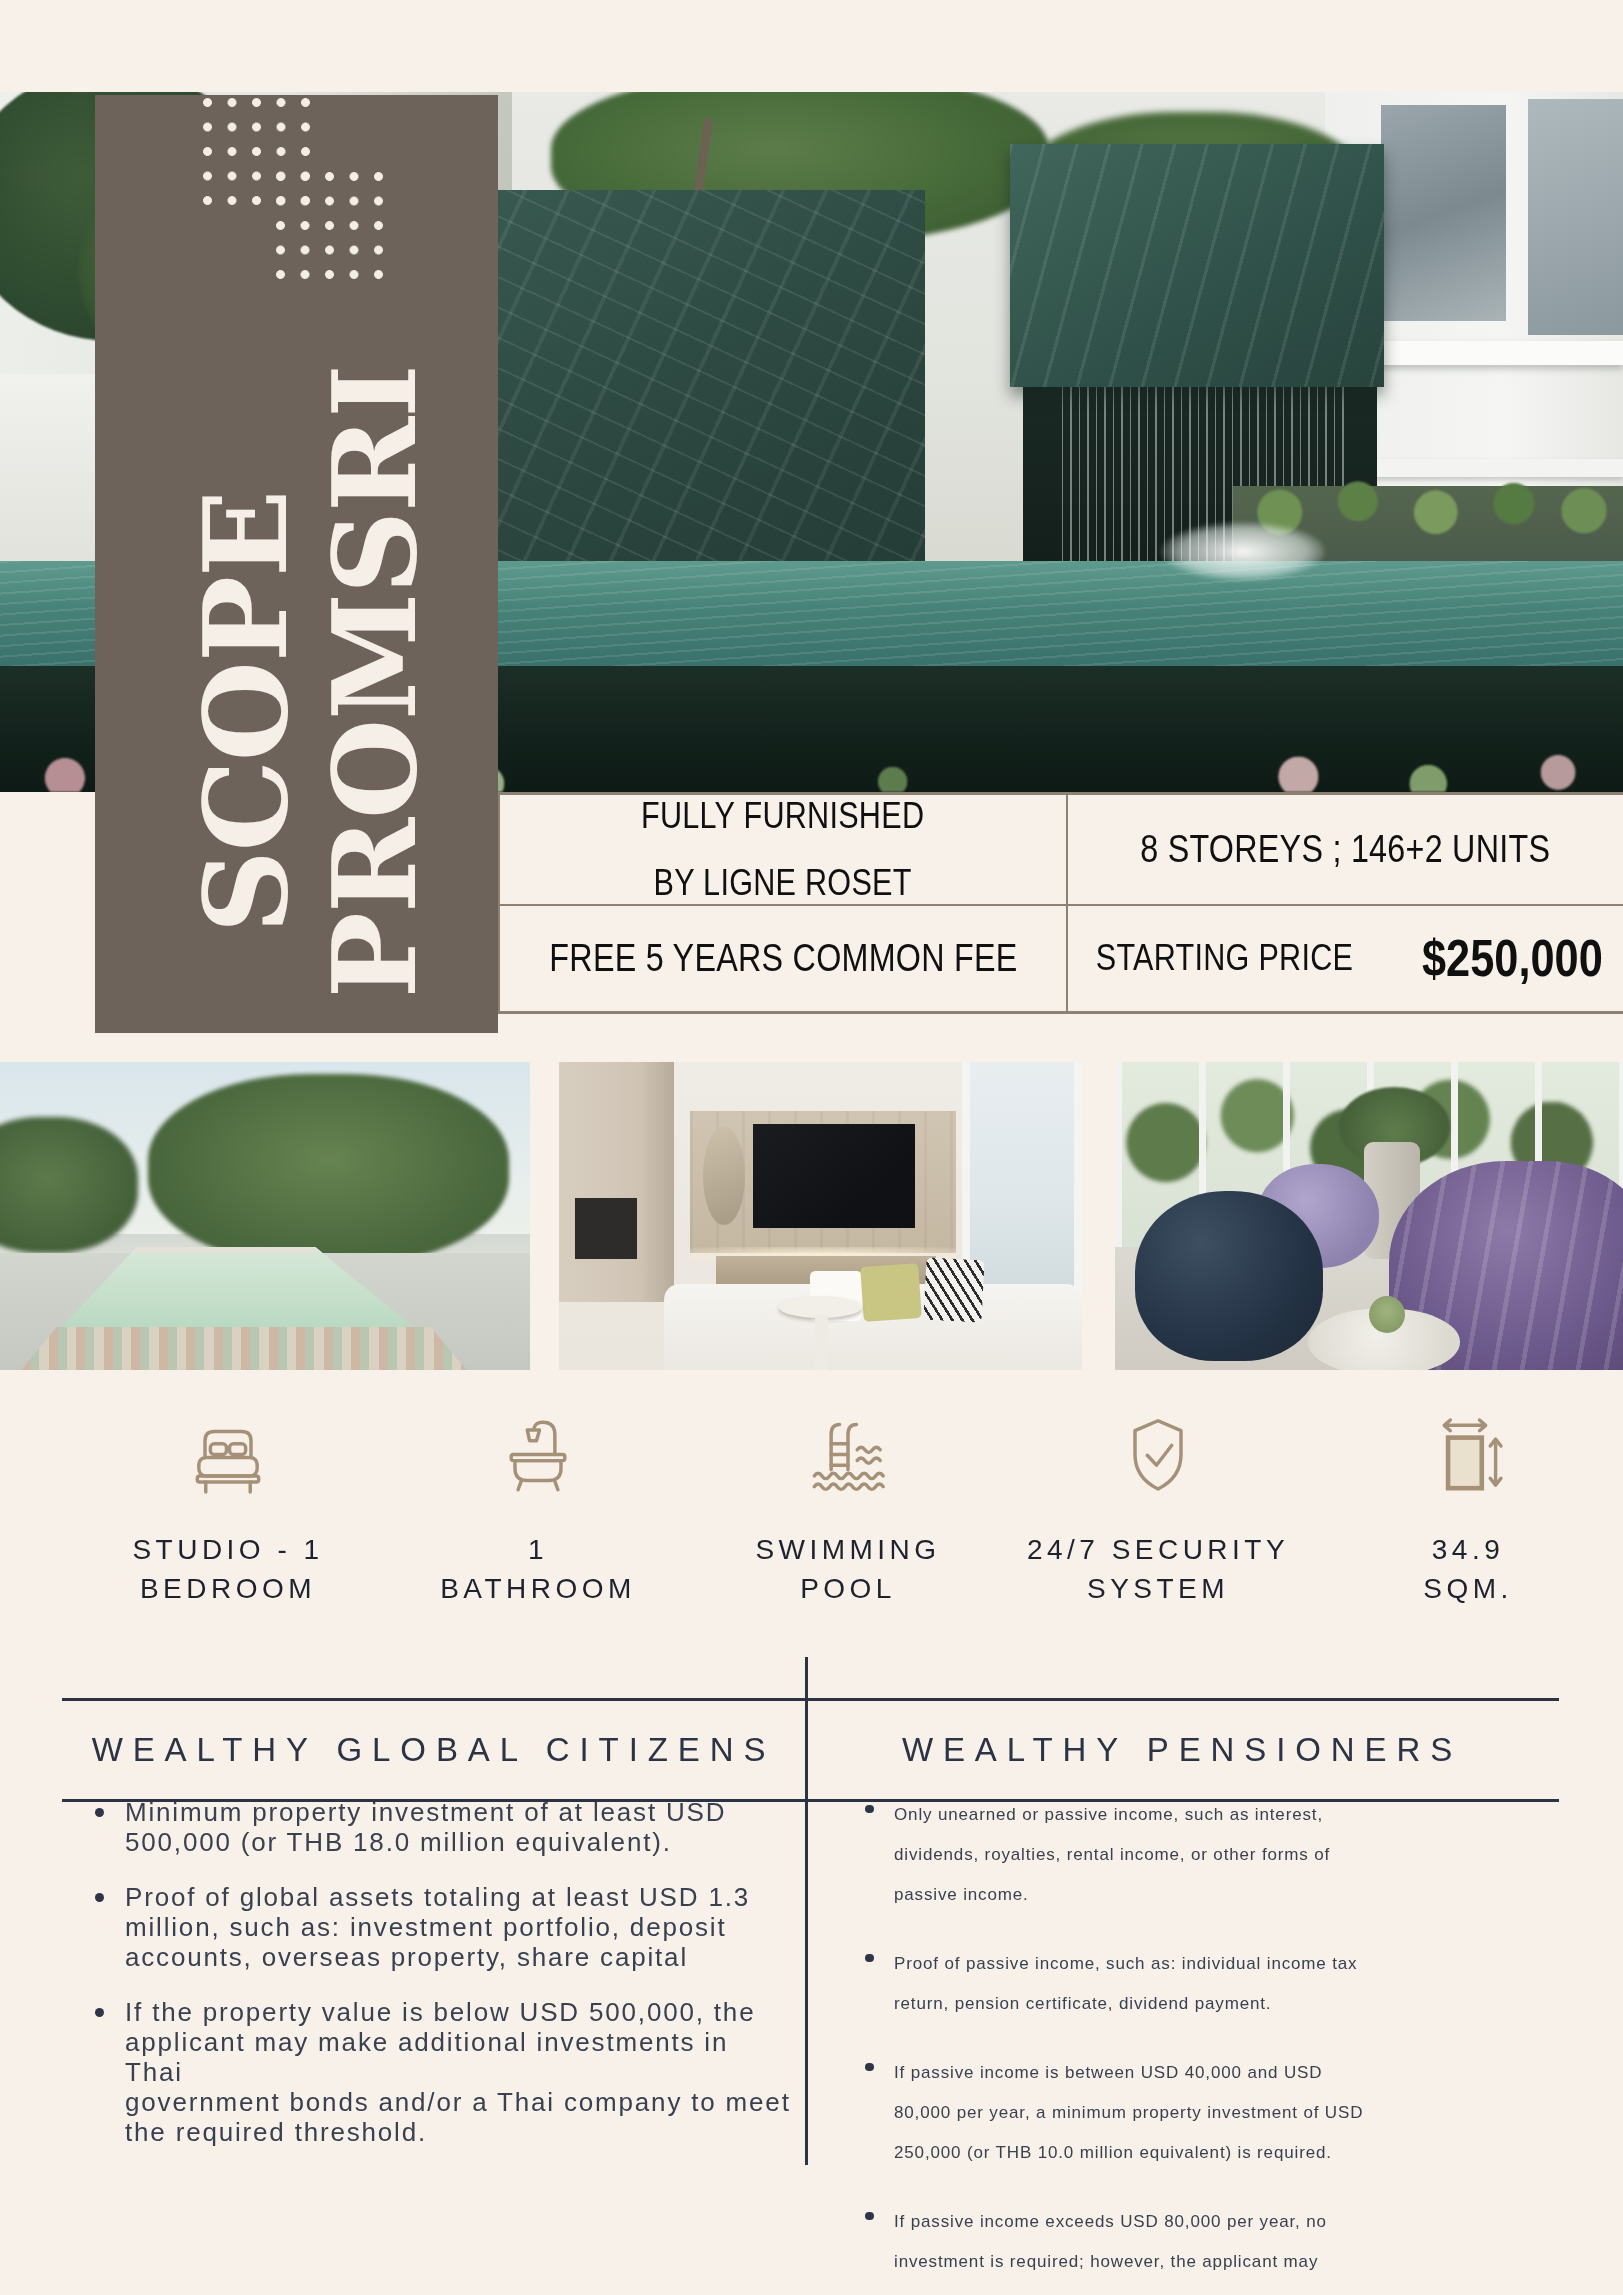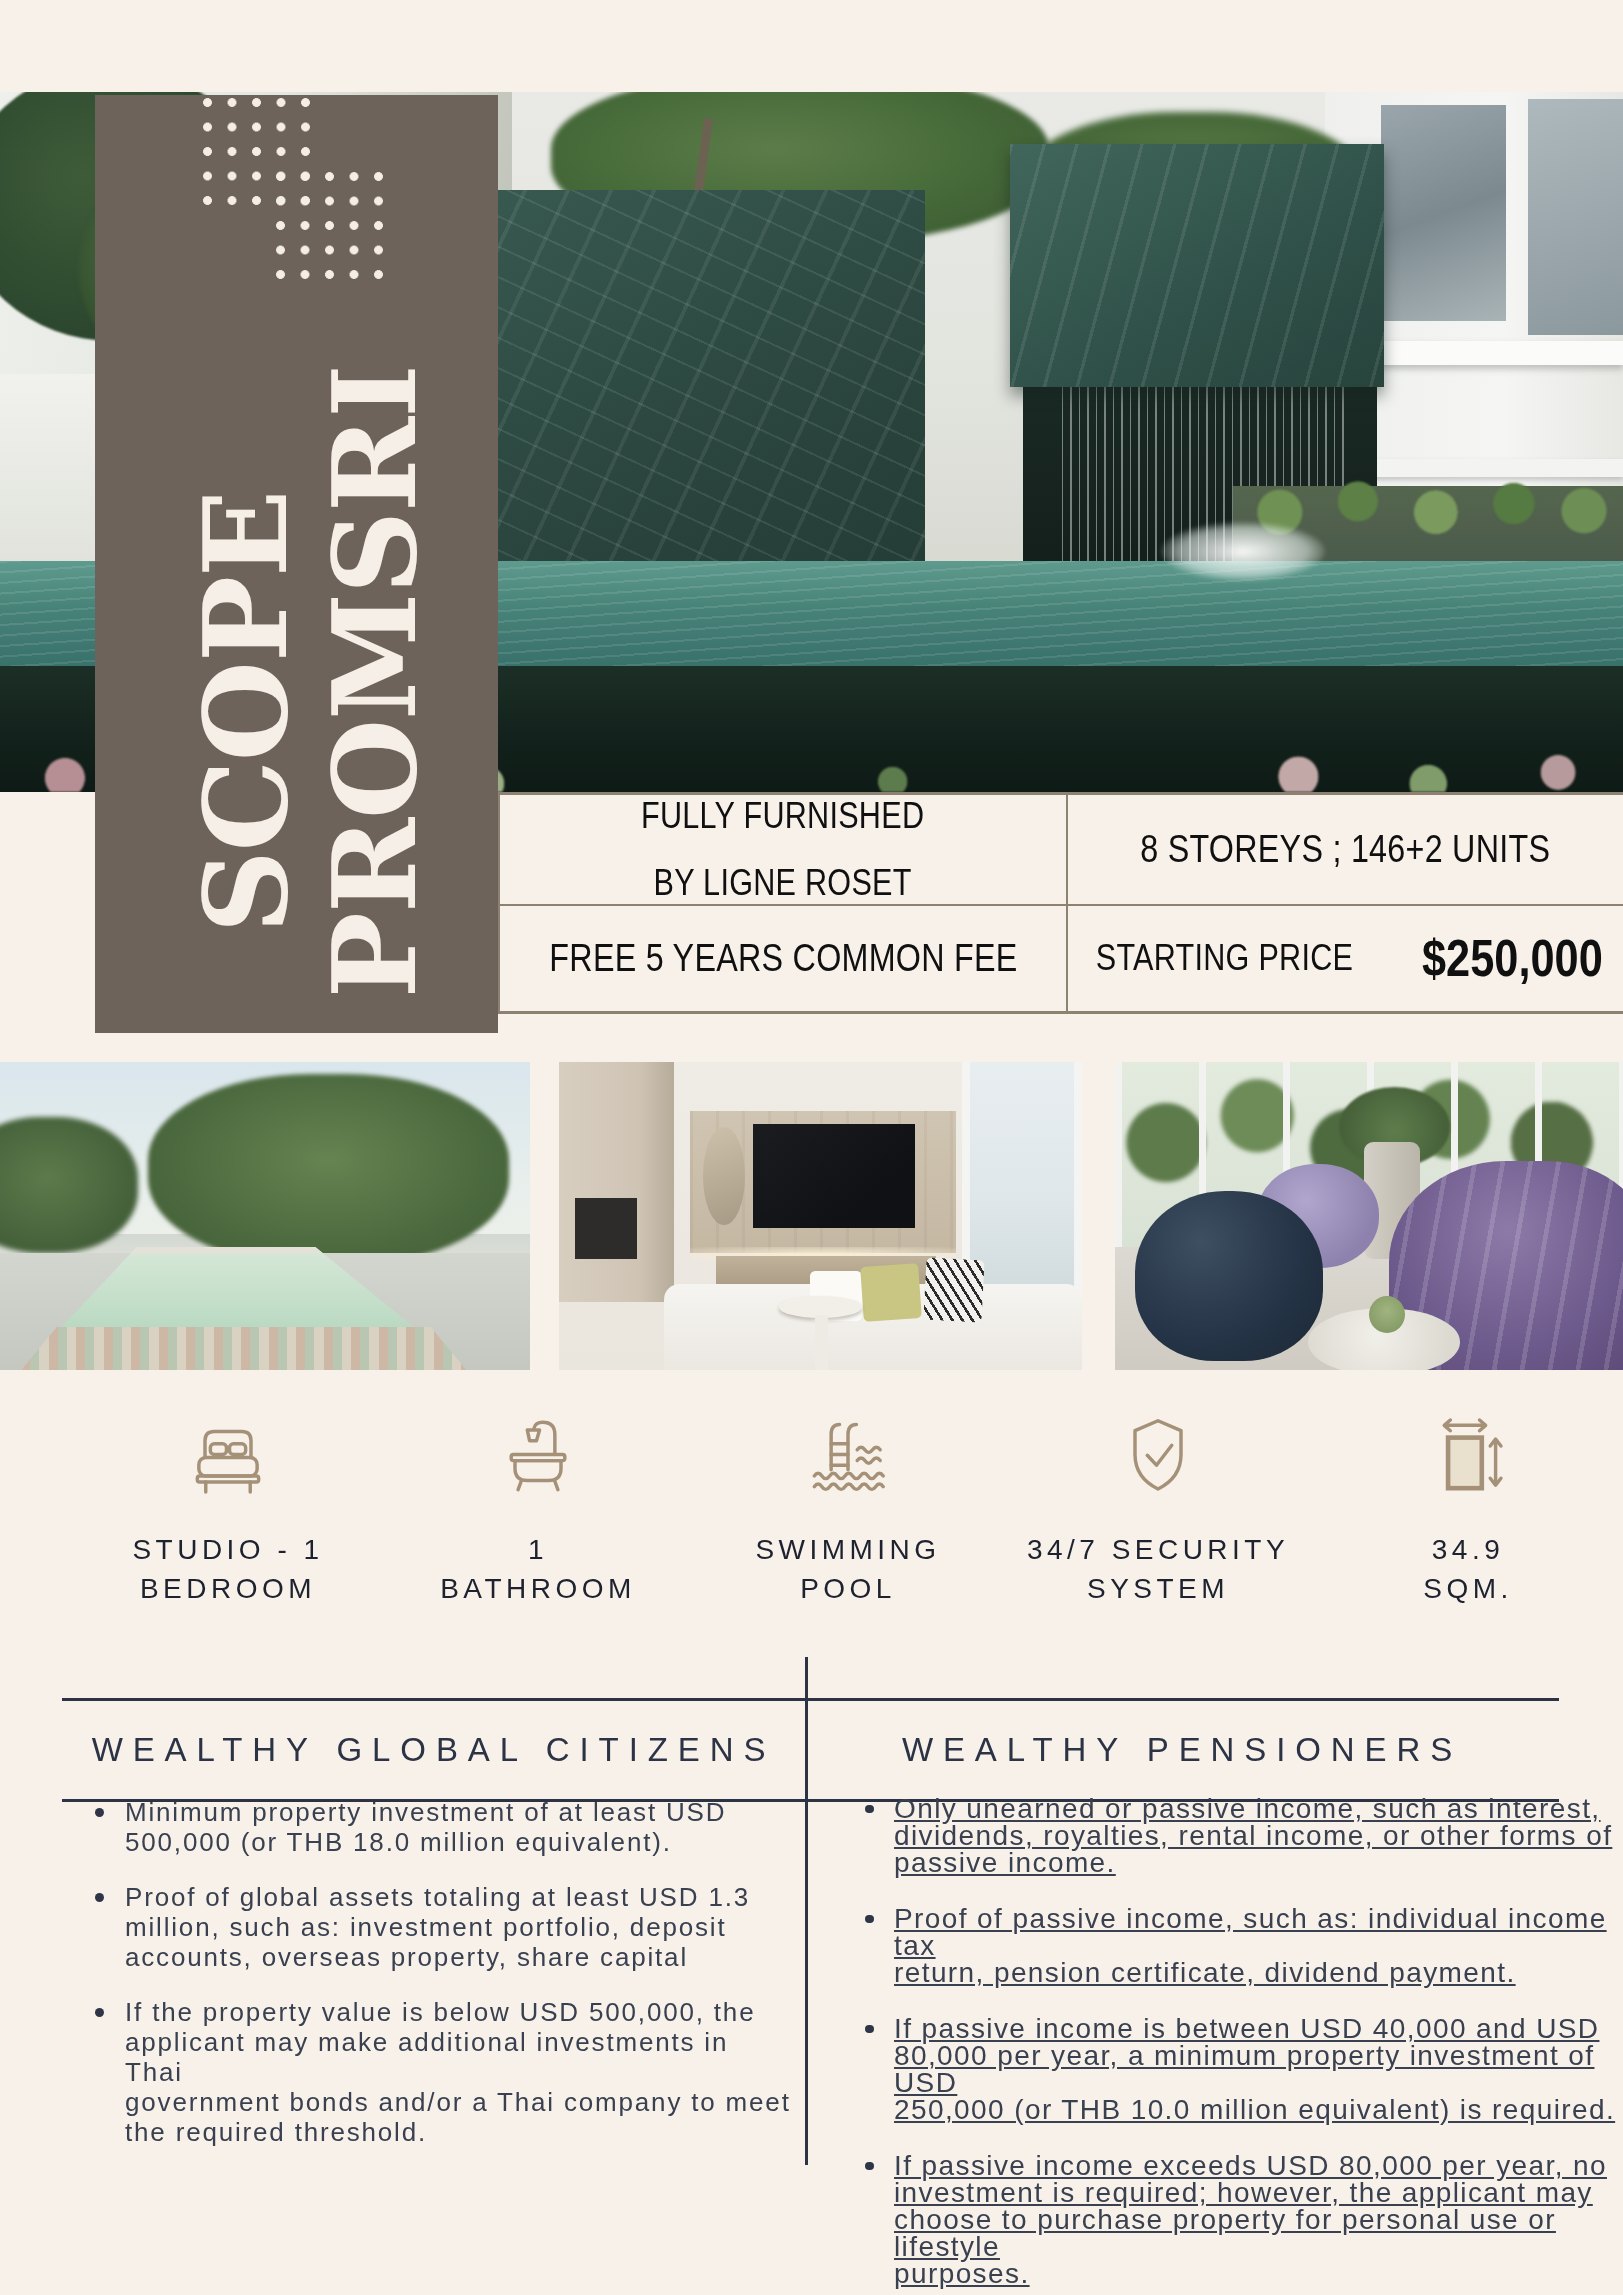--- a/index.html
+++ b/index.html
@@ -133,21 +133,21 @@
   .half-r{width:754px;}
   .col-heading{font-size:33px;letter-spacing:.3em;color:#2b3345;font-weight:500;white-space:nowrap;}
   .v-divider{left:805px;top:1657px;width:3.3px;height:508px;background:#2b3345;}
   ul.blist{list-style:none;margin:16px;padding:0;position:absolute;}
   ul.blist li{position:relative;white-space:pre-line;color:#39404f;}
   ul.blist li::before{content:"";position:absolute;border-radius:50%;background:#2e3547;}
   .blist-l{left:62px;top:1781px;width:715px;}
   .blist-l li{padding-left:47px;font-size:26px;line-height:30px;letter-spacing:.07em;margin-bottom:25px;}
   .blist-l li::before{left:17px;top:10.5px;width:9.2px;height:9.2px;}
   .blist-r{left:833px;top:1779px;width:767px;}
-  .blist-r li{padding-left:45px;font-size:28px;line-height:27px;letter-spacing:.05em;margin-bottom:29px;text-decoration:underline;}
+  .blist-r li{padding-left:45px;font-size:17px;line-height:40px;letter-spacing:.05em;margin-bottom:29px;}
   .blist-r li::before{left:16.4px;top:9.8px;width:8.5px;height:8.5px;}
 </style>
 </head>
 <body>
 
 <div class="page">
 
   <div class="abs hero">
     <div class="h-left-bldg"></div>
     <div class="h-left-shadow"></div>
@@ -276,21 +276,21 @@
         <path class="stroke" d="M16 100 q5 -7 10 0 t10 0 t10 0 t10 0 t10 0 t10 0 t10 0 t10 0 t10 0"></path>
       </svg>
       <div class="feature-label">SWIMMING
 POOL</div>
     </div>
     <div class="feat">
       <svg viewBox="0 0 120 120">
         <path class="stroke" d="M60 14 L90 27 V58 q0 30 -30 45 q-30 -15 -30 -45 V27 Z"></path>
         <path class="stroke" d="M46 59 l12 13 l20 -26"></path>
       </svg>
-      <div class="feature-label">34/7 SECURITY
+      <div class="feature-label">24/7 SECURITY
 SYSTEM</div>
     </div>
     <div class="feat">
       <svg viewBox="0 0 120 120">
         <rect x="34" y="36" width="44" height="66" fill="#e9e0cd" stroke="#a49177" stroke-width="6"></rect>
         <path class="stroke" d="M30 20 h52"></path>
         <path class="stroke" d="M37 13 l-8 7 8 7 M75 13 l8 7 -8 7"></path>
         <path class="stroke" d="M96 40 v56"></path>
         <path class="stroke" d="M89 47 l7 -9 7 9 M89 89 l7 9 7 -9"></path>
       </svg>

